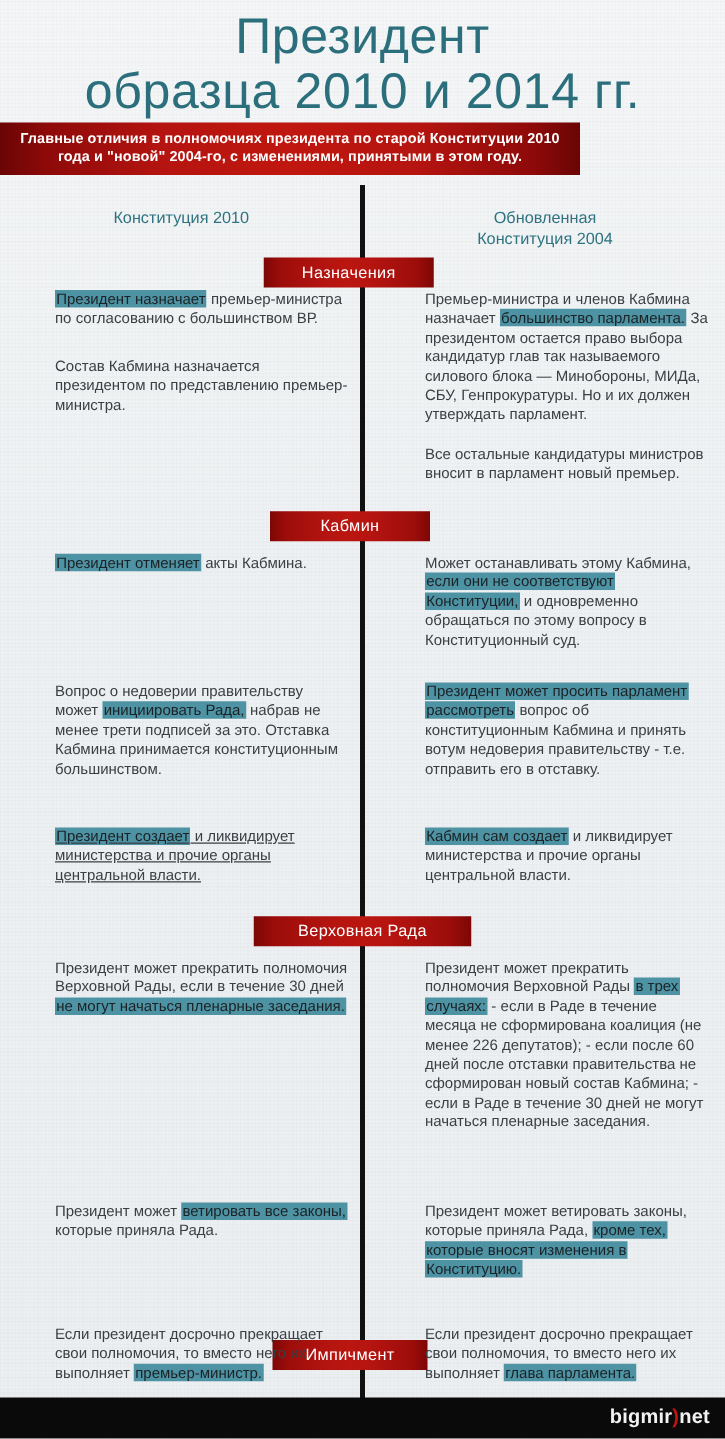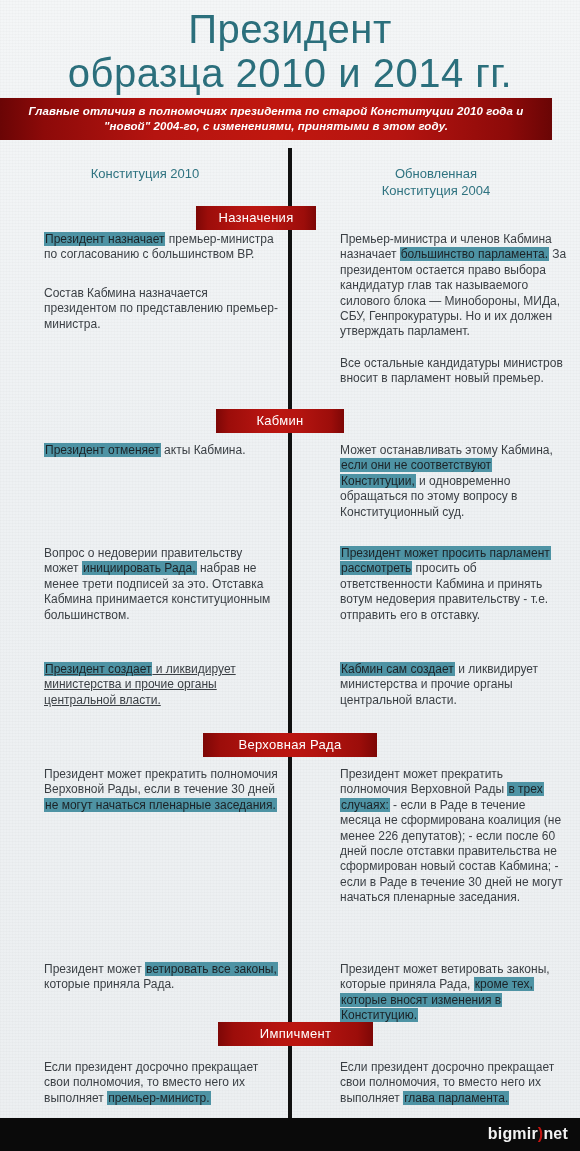--- a/index.html
+++ b/index.html
@@ -41,30 +41,29 @@
     font-size: 40px;
     line-height: 46px;
     letter-spacing: 0.5px;
     font-weight: 400;
   }
 
   
   .subtitle-banner {
     position: absolute;
     left: 0; top: 98px;
-    width: 552px;
+    width: 464px;
     height: 42px;
     background: linear-gradient(90deg, #6a0505 0%, #8d0a09 8%, #b51410 28%, #c0170f 50%, #b51410 72%, #8d0a09 92%, #6a0505 100%);
     color: #ffffff;
     display: flex;
     align-items: center;
     justify-content: center;
     box-sizing: border-box;
     padding: 0 12px;
-    font-style: italic;
   }
   .subtitle-text {
     font-size: 11.5px;
     line-height: 15px;
     text-align: center;
     font-weight: 700;
     letter-spacing: 0.1px;
   }
 
   
@@ -157,21 +156,21 @@
   </div>
 
   <div class="divider"></div>
 
   <div class="col-head left">Конституция 2010</div>
   <div class="col-head right">
     <span>Обновленная</span><br>
     <span>Конституция 2004</span>
   </div>
 
-  <div class="section-bar" style="left:196px; top:206px; width:120px;">Назначения</div>
+  <div class="section-bar" style="left:211px; top:206px; width:136px;">Назначения</div>
 
   <div class="block left" style="top:232px;">
     <span class="hl">Президент назначает</span><span> премьер-министра по согласованию с большинством ВР.</span>
   </div>
   <div class="block left" style="top:286px;">Состав Кабмина назначается президентом по представлению премьер-министра.</div>
 
   <div class="block right" style="top:232px;">
     <span>Премьер-министра и членов Кабмина назначает </span><span class="hl">большинство парламента.</span><span> За президентом остается право выбора кандидатур глав так называемого силового блока — Минобороны, МИДа, СБУ, Генпрокуратуры. Но и их должен утверждать парламент.</span>
   </div>
   <div class="block right" style="top:356px;">Все остальные кандидатуры министров вносит в парламент новый премьер.</div>
@@ -182,21 +181,21 @@
     <span class="hl">Президент отменяет</span><span> акты Кабмина.</span>
   </div>
   <div class="block right" style="top:443px;">
     <span>Может останавливать этому Кабмина, </span><span class="hl">если они не соответствуют Конституции,</span><span> и одновременно обращаться по этому вопросу в Конституционный суд.</span>
   </div>
 
   <div class="block left" style="top:546px;">
     <span>Вопрос о недоверии правительству может </span><span class="hl">инициировать Рада,</span><span> набрав не менее трети подписей за это. Отставка Кабмина принимается конституционным большинством.</span>
   </div>
   <div class="block right" style="top:546px;">
-    <span class="hl">Президент может просить парламент рассмотреть</span><span> просить об ответственности Кабмина и принять вотум недоверия правительству - т.е. отправить его в отставку.</span>
+    <span class="hl">Президент может просить парламент рассмотреть</span><span> вопрос об конституционным Кабмина и принять вотум недоверия правительству - т.е. отправить его в отставку.</span>
   </div>
 
   <div class="block left" style="top:662px;text-decoration:underline;">
     <span class="hl">Президент создает</span><span> и ликвидирует министерства и прочие органы центральной власти.</span>
   </div>
   <div class="block right" style="top:662px;">
     <span class="hl">Кабмин сам создает</span><span> и ликвидирует министерства и прочие органы центральной власти.</span>
   </div>
 
   <div class="section-bar" style="left:203px; top:733px; width:174px;">Верховная Рада</div>
@@ -208,21 +207,21 @@
     <span>Президент может прекратить полномочия Верховной Рады </span><span class="hl">в трех случаях:</span><span> - если в Раде в течение месяца не сформирована коалиция (не менее 226 депутатов); - если после 60 дней после отставки правительства не сформирован новый состав Кабмина; - если в Раде в течение 30 дней не могут начаться пленарные заседания.</span>
   </div>
 
   <div class="block left" style="top:962px;">
     <span>Президент может </span><span class="hl">ветировать все законы,</span><span> которые приняла Рада.</span>
   </div>
   <div class="block right" style="top:962px;">
     <span>Президент может ветировать законы, которые приняла Рада, </span><span class="hl">кроме тех, которые вносят изменения в Конституцию.</span>
   </div>
 
-  <div class="section-bar" style="left:218px; top:1022px; width:155px;text-align:center;">Импичмент</div>
+  <div class="section-bar" style="left:218px; top:1072px; width:124px;text-align:center;">Импичмент</div>
 
   <div class="block left" style="top:1060px;">
     <span>Если президент досрочно прекращает свои полномочия, то вместо него их выполняет </span><span class="hl">премьер-министр.</span>
   </div>
   <div class="block right" style="top:1060px;">
     <span>Если президент досрочно прекращает свои полномочия, то вместо него их выполняет </span><span class="hl">глава парламента.</span>
   </div>
 
   <div class="footer-bar"></div>
   <div class="logo"><span>bigmir</span><span class="paren">)</span><span>net</span></div>

